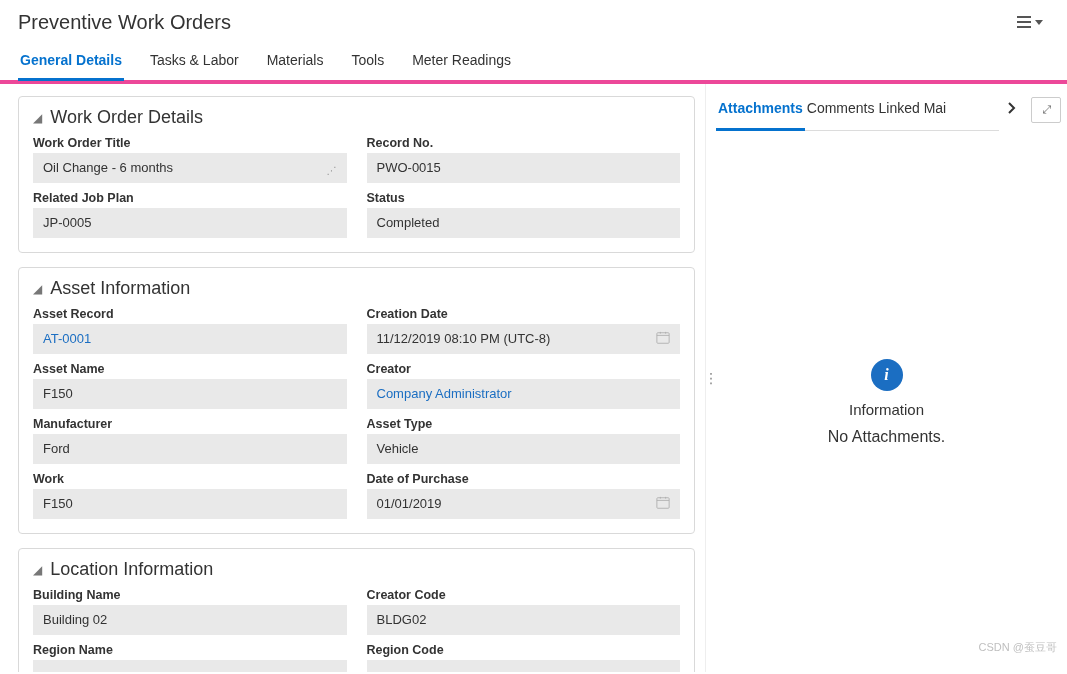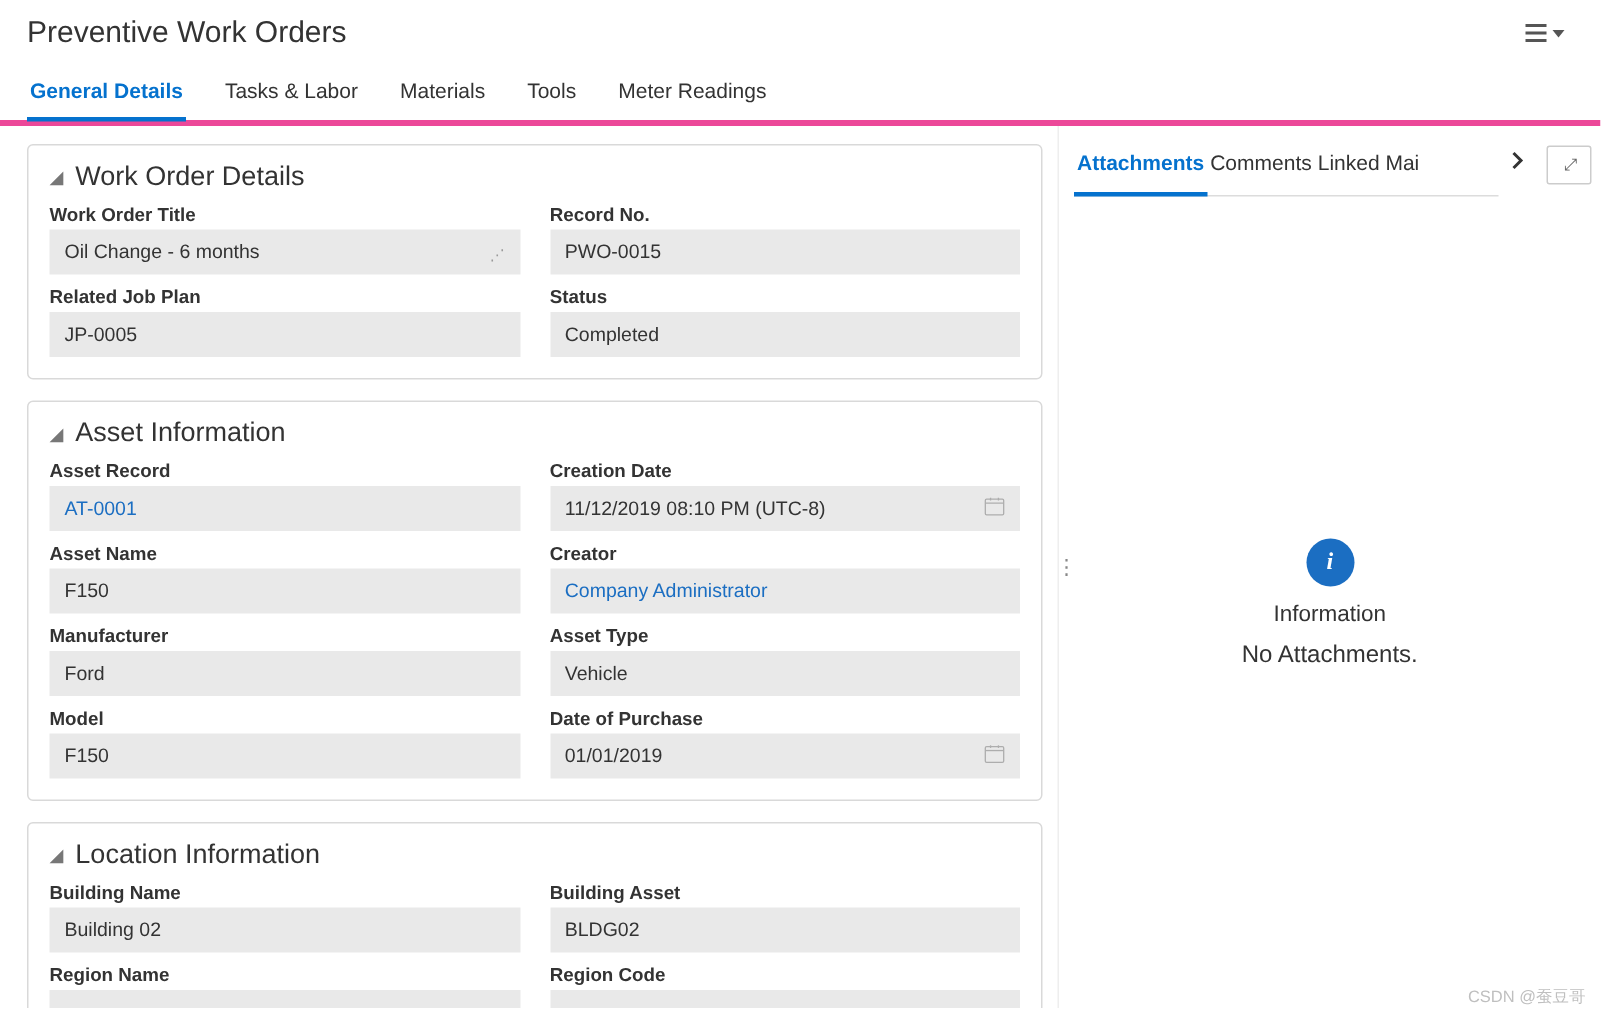--- a/index.html
+++ b/index.html
@@ -33,21 +33,21 @@
   .right-tabs { display: flex; flex: 1; border-bottom: 1px solid #dcdcdc; }
   .right-tab { padding: 12px 2px; font-size: 14px; color: #333; cursor: pointer; white-space: nowrap; }
   .right-tab.active { color: #0572ce; font-weight: 700; border-bottom: 3px solid #0572ce; margin-bottom: -1px; }
   .chev { padding: 8px; cursor: pointer; color: #333; }
   .expand-box { border: 1px solid #ccc; border-radius: 2px; width: 30px; height: 26px; display: flex; align-items: center; justify-content: center; margin-left: 6px; cursor: pointer; font-size: 11px; color: #666; letter-spacing:-2px; }
   .info-panel { flex: 1; display: flex; flex-direction: column; align-items: center; justify-content: center; gap: 10px; }
   .info-circle { width: 32px; height: 32px; background: #1b6ec2; border-radius: 50%; color: #fff; display: flex; align-items: center; justify-content: center; font-family: Georgia, serif; font-style: italic; font-weight: 700; font-size: 16px; }
   .info-title { font-size: 15px; color: #333; text-align: center; }
   .info-sub { font-size: 16px; color: #333; }
   .dots-handle { position: absolute; left: -2px; top: 50%; transform: translateY(-50%); cursor: col-resize; color: #888; font-size: 14px; line-height: 5px; }
-  .watermark { position: absolute; right: 10px; bottom: 2px; font-size: 11px; color: #bfbfbf; }
+  .watermark { position: absolute; right: 10px; bottom: 19px; font-size: 11px; color: #bfbfbf; }
 </style>
 </head>
 <body>
 
 <div class="header">
   <div class="page-title">Preventive Work Orders</div>
   <div class="menu-btn">
     <span class="menu-lines">
         <span></span>
         <span></span>
@@ -144,21 +144,21 @@
               <span>Ford</span>
             </div>
         </div>
         <div class="field">
           <span class="field-label">Asset Type</span>
           <div class="field-input">
               <span>Vehicle</span>
             </div>
         </div>
         <div class="field">
-          <span class="field-label">Model</span>
+          <span class="field-label">Work</span>
           <div class="field-input">
               <span>F150</span>
             </div>
         </div>
         <div class="field">
           <span class="field-label">Date of Purchase</span>
           <div class="field-input">
             <span>01/01/2019</span>
             <svg class="ico-cal" viewBox="0 0 16 16">
                 <rect x="1" y="2" width="14" height="12" rx="1" fill="none" stroke="#666"></rect>
@@ -177,21 +177,21 @@
         <span class="card-title">Location Information</span>
       </div>
       <div class="form-grid">
         <div class="field">
           <span class="field-label">Building Name</span>
           <div class="field-input">
               <span>Building 02</span>
             </div>
         </div>
         <div class="field">
-          <span class="field-label">Building Asset</span>
+          <span class="field-label">Creator Code</span>
           <div class="field-input">
               <span>BLDG02</span>
             </div>
         </div>
         <div class="field">
           <span class="field-label">Region Name</span>
           <div class="field-input">
               <span></span>
             </div>
         </div>

